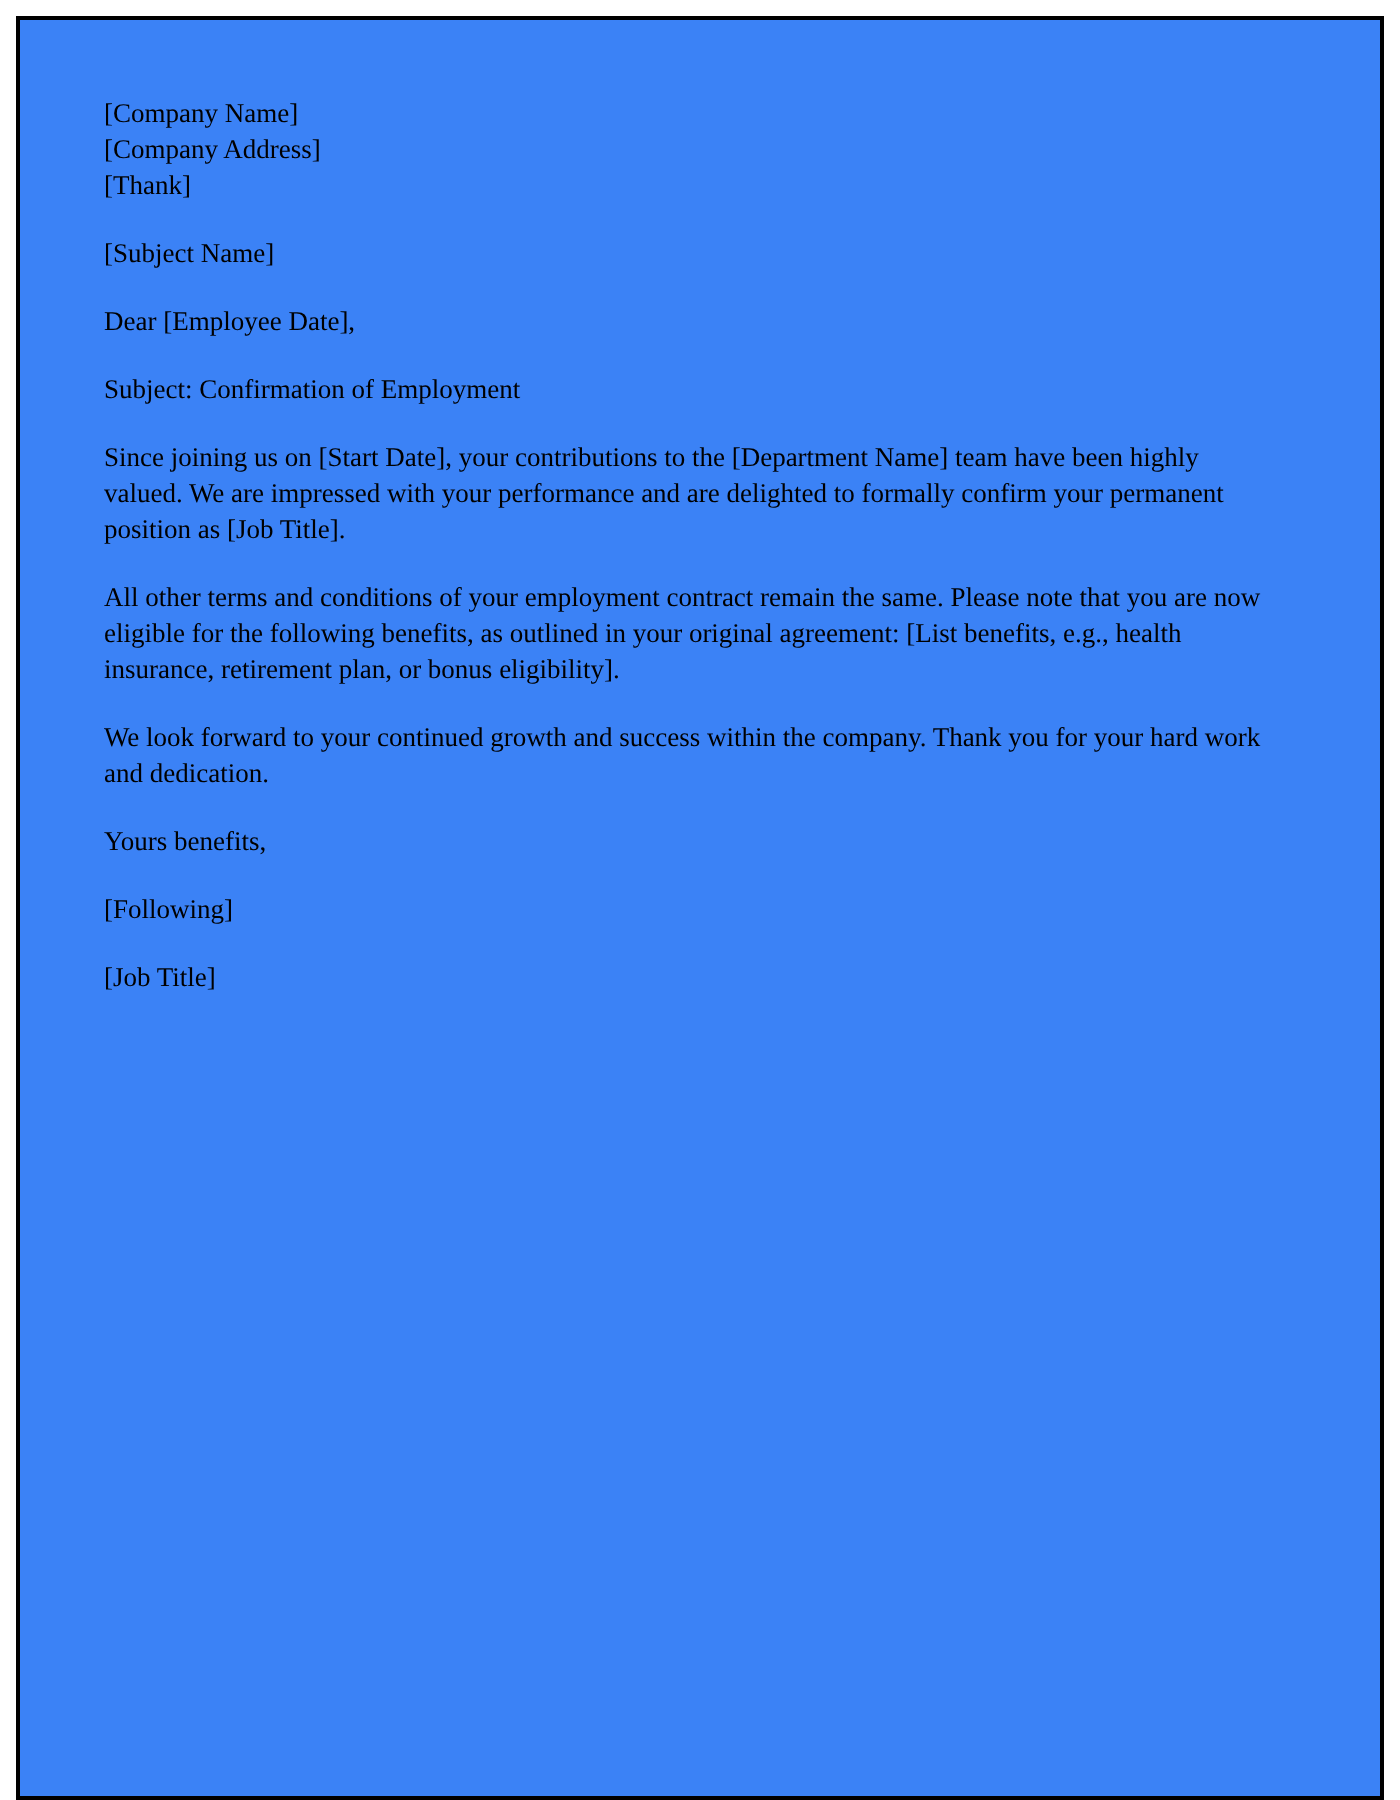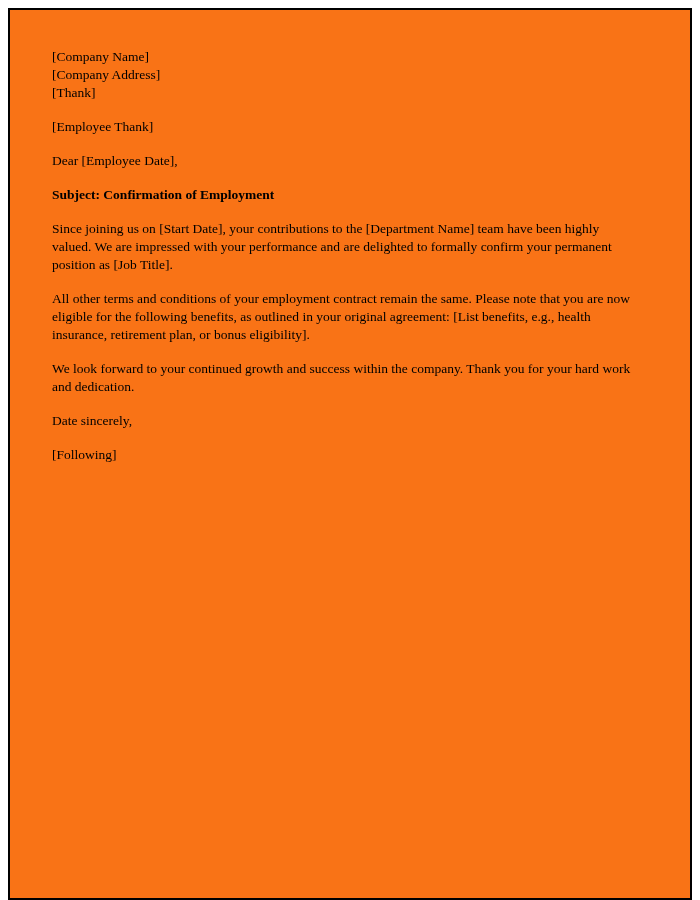--- a/index.html
+++ b/index.html
@@ -15,55 +15,55 @@
     font-family: "Liberation Serif", "DejaVu Serif", serif;
     color: #000000;
   }
   .page {
     position: absolute;
     left: 8px;
     top: 8px;
     right: 8px;
     bottom: 0;
     border: 2px solid #000000;
-    background: #f97316;
+    background: #3b82f6;
     box-sizing: border-box;
   }
   .content {
     position: absolute;
     left: 42px;
     top: 38px;
     width: 586px;
     font-size: 13.5px;
     line-height: 18px;
   }
   .block {
     margin: 0 0 16px 0;
   }
   .block div, .block p {
     margin: 0;
   }
   .subject {
-    font-weight: bold;
+    font-weight: normal;
   }
 </style>
 </head>
 <body>
 
 <div class="page">
   <div class="content">
 
     <div class="block">
       <div>[Company Name]</div>
       <div>[Company Address]</div>
       <div>[Thank]</div>
     </div>
 
     <div class="block">
-      <div>[Employee Thank]</div>
+      <div>[Subject Name]</div>
     </div>
 
     <div class="block">
       <div>Dear [Employee Date],</div>
     </div>
 
     <div class="block subject">
       <div>Subject: Confirmation of Employment</div>
     </div>
 
@@ -74,24 +74,25 @@
 
     <div class="block">
       <p>All other terms and conditions of your employment contract remain the same. Please note that you are now eligible for the following benefits, as outlined in your original agreement: [List benefits, e.g., health insurance, retirement plan, or bonus eligibility].</p>
     </div>
 
     <div class="block">
       <p>We look forward to your continued growth and success within the company. Thank you for your hard work and dedication.</p>
     </div>
 
     <div class="block">
-      <div>Date sincerely,</div>
+      <div>Yours benefits,</div>
     </div>
 
     <div class="block">
       <div>[Following]</div>
     </div>
 
     <div class="block">
+      <div>[Job Title]</div>
     </div>
 
   </div>
 </div>
 
 </body></html>

